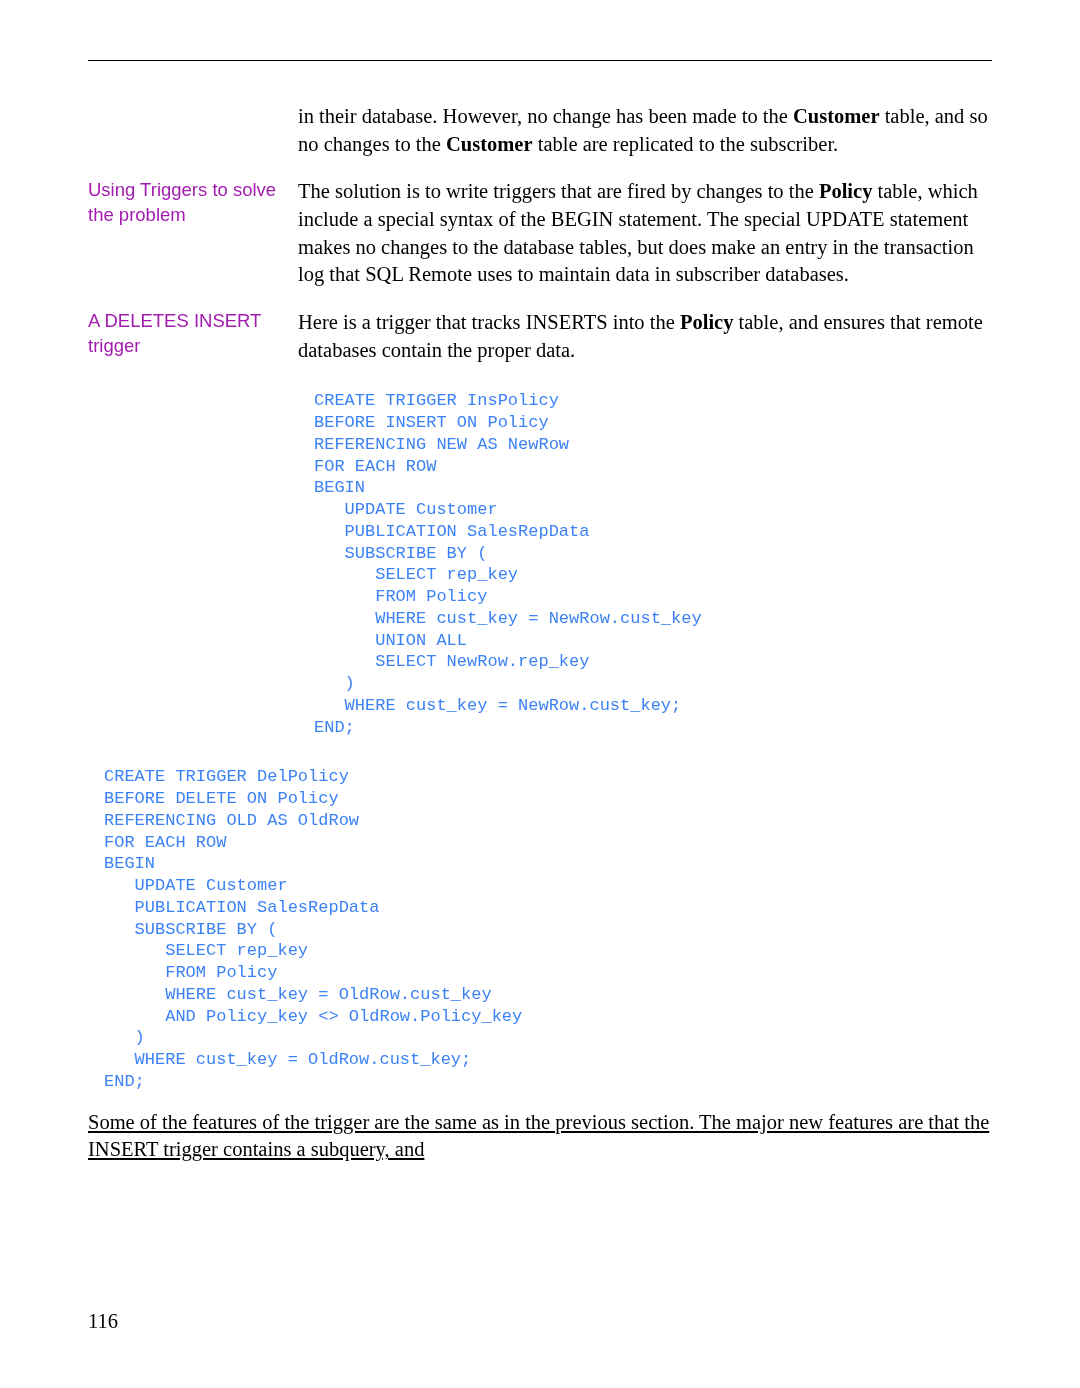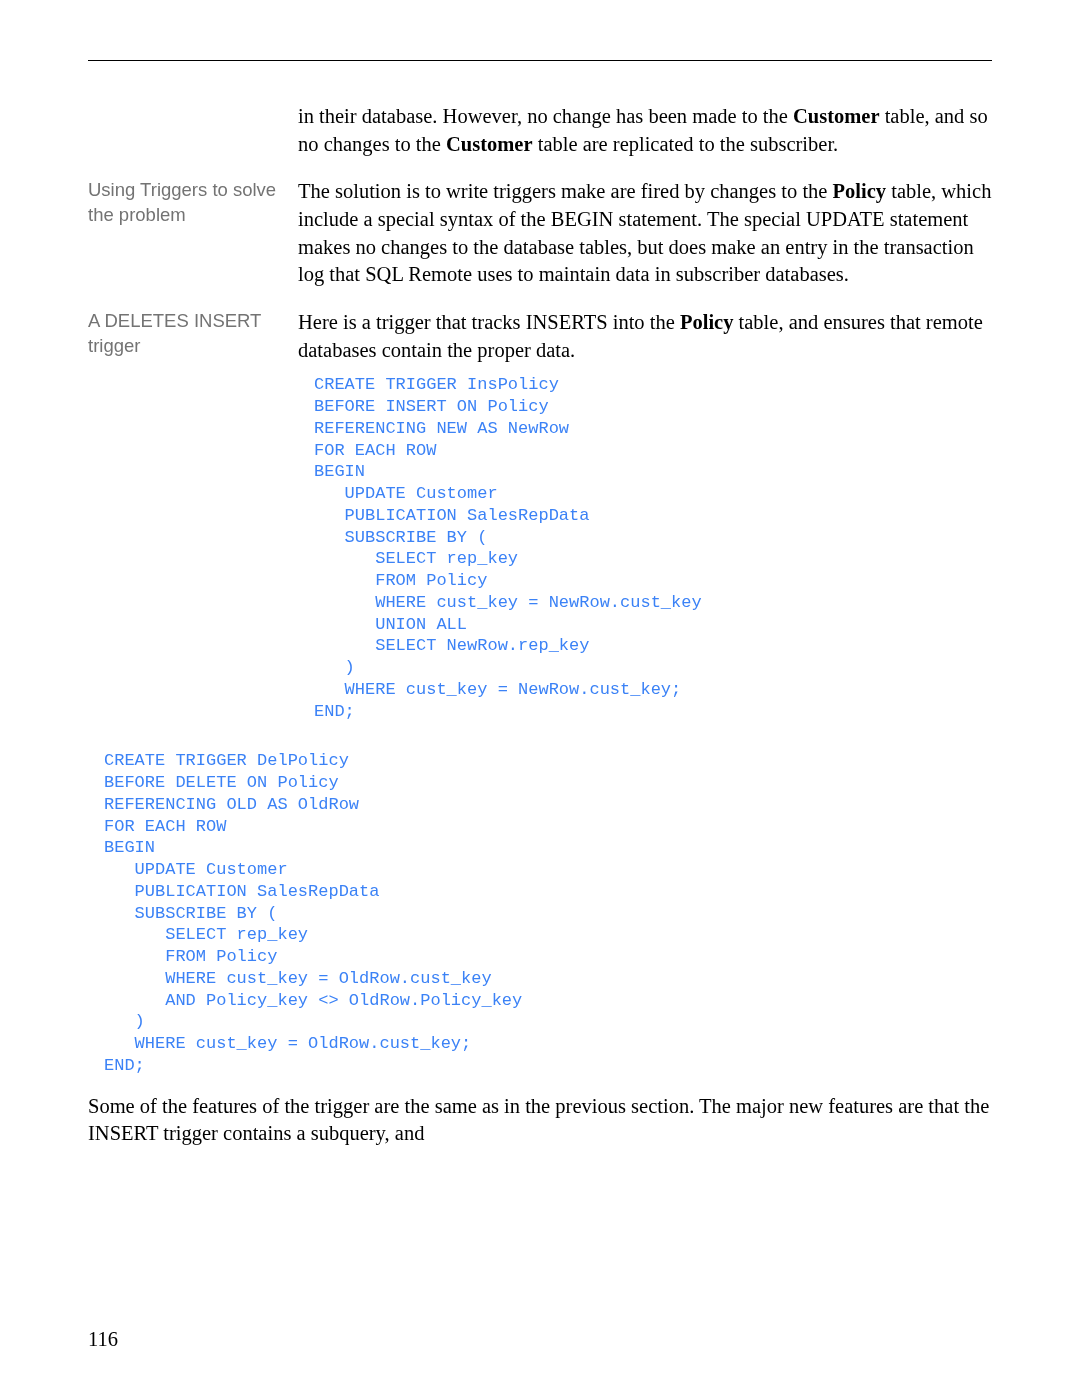--- a/index.html
+++ b/index.html
@@ -20,21 +20,21 @@
   }
   .block {
     display: flex;
     margin-bottom: 20px;
   }
   .side {
     flex: 0 0 210px;
     font-family: Arial, Helvetica, sans-serif;
     font-size: 18.5px;
     line-height: 1.35;
-    color: #737373;
+    color: #a21caf;
     padding-right: 14px;
   }
   .main {
     flex: 1;
   }
   .para {
     margin-bottom: 18px;
   }
   .para:last-child { margin-bottom: 0; }
   .code {
@@ -43,21 +43,21 @@
     line-height: 1.28;
     color: #3b82f6;
     white-space: pre;
     margin-left: 16px;
     margin-top: 6px;
     margin-bottom: 2px;
   }
   .b { font-weight: bold; }
   .pagenum {
     position: absolute;
-    bottom: 34px;
+    bottom: 52px;
     left: 88px;
     font-size: 20.5px;
   }
 </style>
 </head>
 <body>
 
 <div class="hr"></div>
 
 <div class="block">
@@ -66,29 +66,29 @@
     <p class="para">
       <span>in their database. However, no change has been made to the </span><span class="b">Customer</span><span> table, and so no changes to the </span><span class="b">Customer</span><span> table are replicated to the subscriber.</span>
     </p>
   </div>
 </div>
 
 <div class="block">
   <div class="side">Using Triggers to solve the problem</div>
   <div class="main">
     <p class="para">
-      <span>The solution is to write triggers make are fired by changes to the </span><span class="b">Policy</span><span> table, which include a special syntax of the BEGIN statement. The special UPDATE statement makes no changes to the database tables, but does make an entry in the transaction log that SQL Remote uses to maintain data in subscriber databases.</span>
+      <span>The solution is to write triggers that are fired by changes to the </span><span class="b">Policy</span><span> table, which include a special syntax of the BEGIN statement. The special UPDATE statement makes no changes to the database tables, but does make an entry in the transaction log that SQL Remote uses to maintain data in subscriber databases.</span>
     </p>
   </div>
 </div>
 
 <div class="block">
   <div class="side">A DELETES INSERT trigger</div>
   <div class="main">
-    <p class="para" style="margin-bottom:10px;">
+    <p class="para" style="margin-bottom:26px;">
       <span>Here is a trigger that tracks INSERTS into the </span><span class="b">Policy</span><span> table, and ensures that remote databases contain the proper data.</span>
     </p>
     <div class="code">CREATE TRIGGER InsPolicy
 BEFORE INSERT ON Policy
 REFERENCING NEW AS NewRow
 FOR EACH ROW
 BEGIN
    UPDATE Customer
    PUBLICATION SalesRepData
    SUBSCRIBE BY (
@@ -113,17 +113,17 @@
    UPDATE Customer
    PUBLICATION SalesRepData
    SUBSCRIBE BY (
       SELECT rep_key
       FROM Policy
       WHERE cust_key = OldRow.cust_key
       AND Policy_key &lt;&gt; OldRow.Policy_key
    )
    WHERE cust_key = OldRow.cust_key;
 END;</div>
-    <p class="para" style="margin-top:16px;">Some of the features of the trigger are the same as in the previous section. The major new features are that the INSERT trigger contains a subquery, and</p>
+    <p class="para" style="margin-top:16px;text-decoration:underline;">Some of the features of the trigger are the same as in the previous section. The major new features are that the INSERT trigger contains a subquery, and</p>
   </div>
 </div>
 
 <div class="pagenum">116</div>
 
 </body></html>

